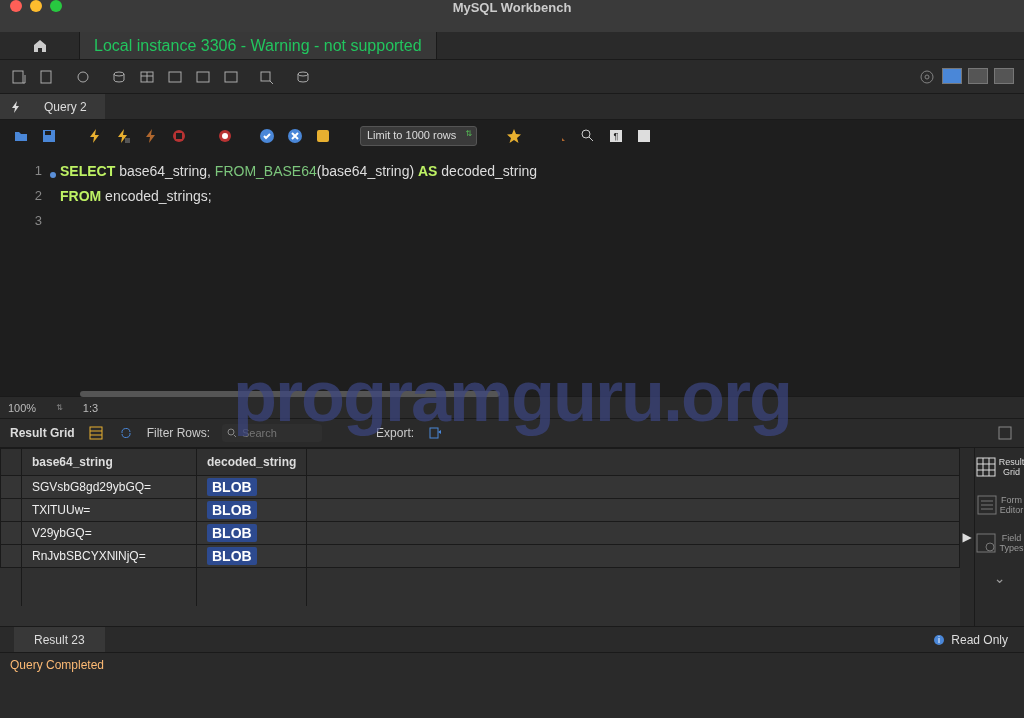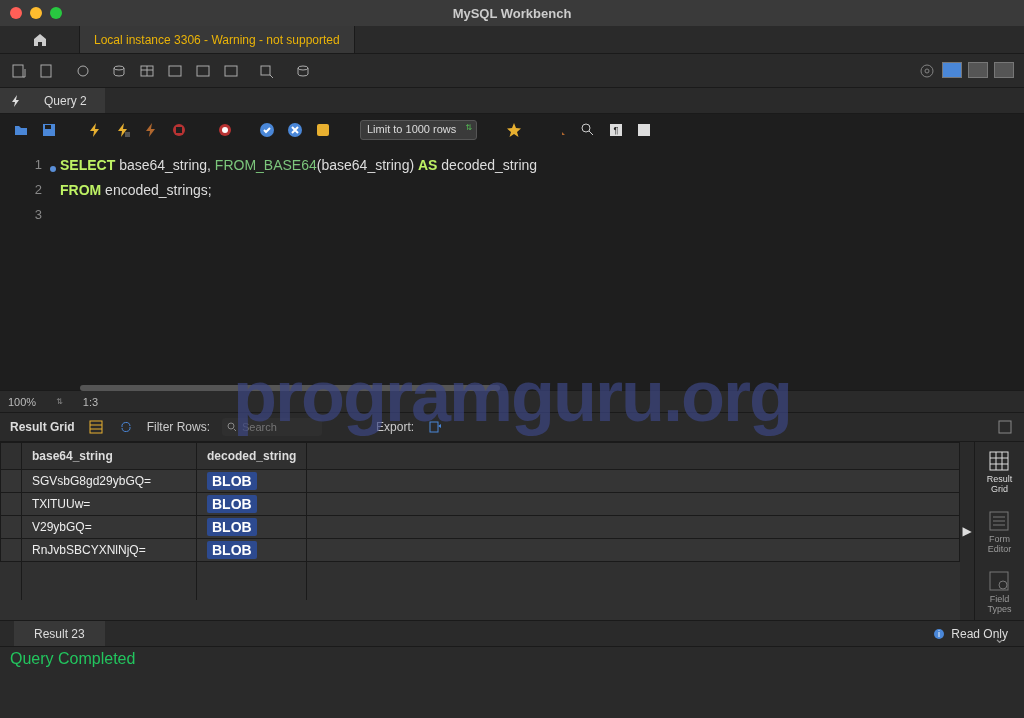--- a/index.html
+++ b/index.html
@@ -1,26 +1,26 @@
 <!DOCTYPE html>
 <html><head>
 <meta charset="utf-8">
 <style>
 * { margin: 0; padding: 0; box-sizing: border-box; font-family: -apple-system, BlinkMacSystemFont, "Segoe UI", sans-serif; }
 body { width: 1024px; height: 718px; background: #2a2a2a; color: #ccc; overflow: hidden; position: relative; }
-.titlebar { height: 26px; background: #3a3a3a; display: flex; align-items: center; justify-content: center; position: relative; }
+.titlebar { height: 32px; background: #3a3a3a; display: flex; justify-content: center; position: relative; }
 .traffic { position: absolute; left: 10px; display: flex; gap: 8px; }
 .traffic span { width: 12px; height: 12px; border-radius: 50%; }
 .tr-red { background: #ff5f57; }
 .tr-yellow { background: #febc2e; }
 .tr-green { background: #28c840; }
 .title-text { font-size: 13px; color: #ccc; font-weight: 600; }
 .conn-tabs { height: 28px; background: #2a2a2a; display: flex; align-items: stretch; border-bottom: 1px solid #1a1a1a; }
 .home-tab { width: 80px; display: flex; align-items: center; justify-content: center; background: #2a2a2a; border-right: 1px solid #1a1a1a; }
-.conn-tab { padding: 0 14px; display: flex; align-items: center; background: #383838; font-size: 12px; color: #eab308; border-right: 1px solid #1a1a1a; }
+.conn-tab { padding: 0 14px; display: flex; align-items: center; background: #383838; font-size: 16px; color: #22c55e; border-right: 1px solid #1a1a1a; }
 .main-toolbar { height: 34px; background: #2a2a2a; display: flex; align-items: center; padding: 0 10px; gap: 18px; border-bottom: 1px solid #1a1a1a; }
 .tb-group { display: flex; gap: 10px; }
 .tb-icon { width: 18px; height: 18px; display: flex; align-items: center; justify-content: center; opacity: 0.8; cursor: pointer; }
 .tb-right { margin-left: auto; display: flex; gap: 6px; }
 .panel-btn { width: 20px; height: 16px; background: #555; border: 1px solid #777; cursor: pointer; }
 .panel-btn.active { background: #4a87d8; }
 .query-tabs { height: 26px; background: #2a2a2a; display: flex; border-bottom: 1px solid #1a1a1a; }
 .query-tab { background: #383838; padding: 0 18px 0 10px; display: flex; align-items: center; gap: 22px; font-size: 12px; color: #ddd; }
 .editor-toolbar { height: 32px; background: #1e1e1e; display: flex; align-items: center; padding: 0 12px; gap: 10px; }
 .et-icon { width: 18px; height: 18px; display: flex; align-items: center; justify-content: center; cursor: pointer; }
@@ -40,26 +40,26 @@
 .results-bar { height: 30px; background: #2a2a2a; display: flex; align-items: center; padding: 0 10px; gap: 12px; font-size: 12px; border-top: 1px solid #1a1a1a; border-bottom: 1px solid #1a1a1a; }
 .results-bar .lbl { font-weight: 600; color: #ddd; }
 .filter-input { background: #2f2f2f; border: none; color: #999; font-size: 11px; padding: 3px 8px; width: 100px; border-radius: 3px; }
 .results-area { display: flex; height: 178px; background: #303030; }
 .grid-wrap { flex: 1; overflow: auto; }
 .grid { width: 100%; border-collapse: collapse; font-size: 12px; }
 .grid th { background: #303030; color: #ddd; font-weight: 600; text-align: left; padding: 6px 10px; border: 1px solid #1a1a1a; }
 .grid td { background: #353535; color: #eee; padding: 3px 10px; border: 1px solid #1a1a1a; height: 19px; }
 .blob { background: #2d4a8f; color: #fff; font-size: 14px; font-weight: 700; padding: 1px 5px; border-radius: 2px; }
 .side-tools { width: 50px; background: #2a2a2a; display: flex; flex-direction: column; align-items: center; padding-top: 8px; gap: 16px; border-left: 1px solid #1a1a1a; }
-.side-tool { display: flex; flex-direction: column; align-items: center; gap: 2px; font-size: 9px; color: #999; cursor: pointer; text-align: center; }
+.side-tool { display: flex; flex-direction: row; align-items: center; gap: 2px; font-size: 9px; color: #999; cursor: pointer; text-align: center; }
 .side-tool.active { color: #ddd; }
 .result-tabs { height: 26px; background: #2a2a2a; display: flex; align-items: center; border-top: 1px solid #1a1a1a; }
 .result-tab { background: #383838; padding: 0 20px; height: 100%; display: flex; align-items: center; font-size: 12px; color: #ddd; margin-left: 14px; }
 .read-only { margin-left: auto; margin-right: 16px; font-size: 12px; color: #ddd; display: flex; align-items: center; gap: 6px; }
-.status-bar { height: 24px; background: #2a2a2a; display: flex; align-items: center; padding: 8px 10px; font-size: 16px; color: #22c55e; border-top: 1px solid #1a1a1a; }
+.status-bar { height: 24px; background: #2a2a2a; display: flex; align-items: center; padding: 8px 10px; font-size: 12px; color: #fdba74; border-top: 1px solid #1a1a1a; }
 svg { display: block; }
 </style>
 </head>
 <body>
 
 <div class="watermark">programguru.org</div>
 
 <div class="titlebar">
   <div class="traffic">
     <span class="tr-red"></span>

